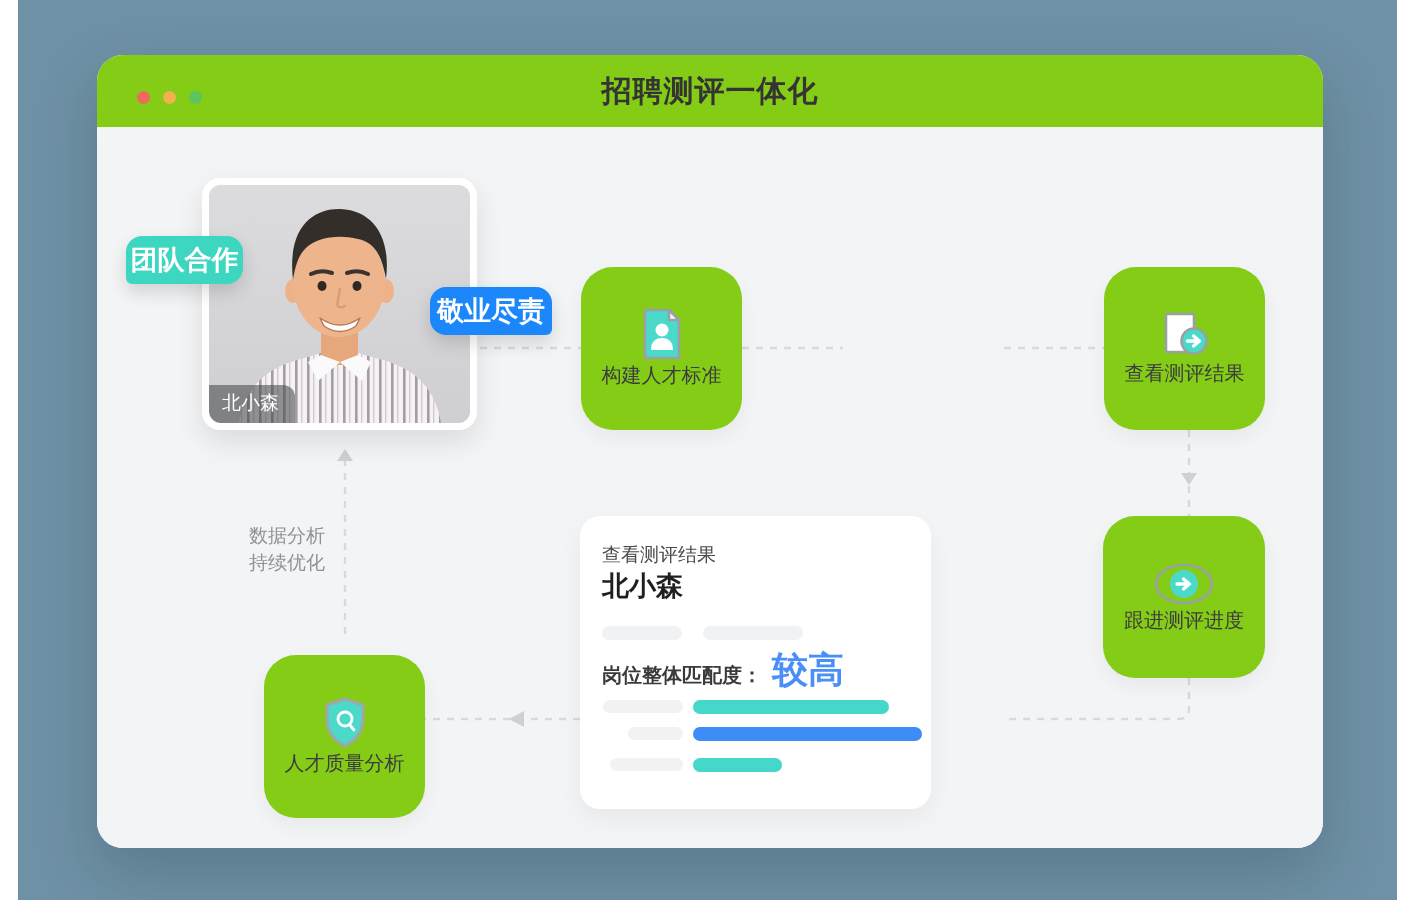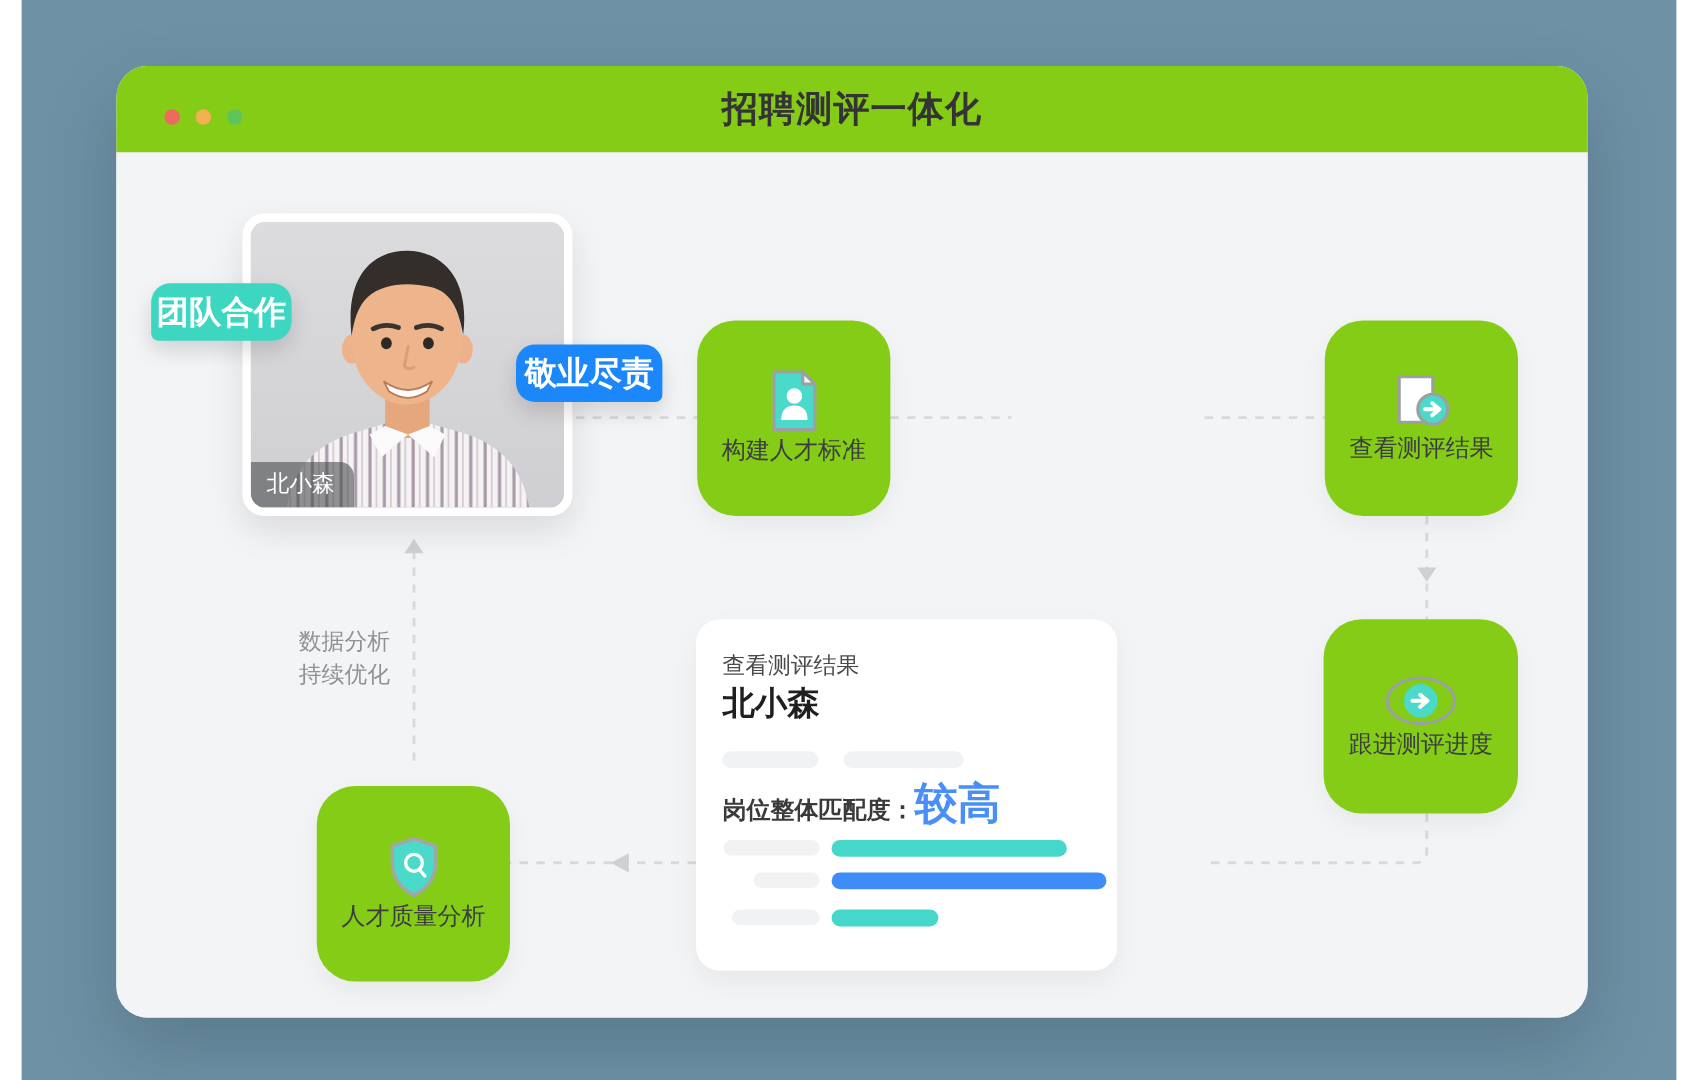--- a/index.html
+++ b/index.html
@@ -62,21 +62,21 @@
   .badge.blue { left:333px; top:160px; width:122px; border-radius:16px 16px 6px 16px; }
   
   .result-card {
     position:absolute; left:483px; top:389px; width:351px; height:293px;
     background:#ffffff; border-radius:20px; z-index:2;
     box-shadow:0 10px 24px rgba(0,0,0,.05);
   }
   .rc-subtitle { position:absolute; left:22px; top:26px; font-size:19px; color:#4a4a4a; }
   .rc-name { position:absolute; left:22px; top:52px; font-size:27px; font-weight:700; color:#1f1f1f; }
   .pill { position:absolute; height:14px; border-radius:7px; background:#f1f2f4; }
-  .rc-match { position:absolute; left:22px; top:130px; display:flex; align-items:baseline; }
+  .rc-match { position:absolute; left:22px; top:130px; display:flex; align-items:baseline; gap:10px; }
   .rc-match-label { font-size:20px; font-weight:700; color:#3a3a3a; }
   .rc-match-value { font-size:36px; font-weight:700; }
   .bar { position:absolute; height:14px; border-radius:7px; }
   .row-pill { position:absolute; height:13px; border-radius:6.5px; background:#f1f2f4; }
   
   .flow-note {
     position:absolute; left:152px; top:395px; z-index:2;
     font-size:19px; line-height:27px; color:#8f9193; text-align:left; white-space:nowrap;
   }
   .icon-box { display:flex; align-items:center; justify-content:center; }

